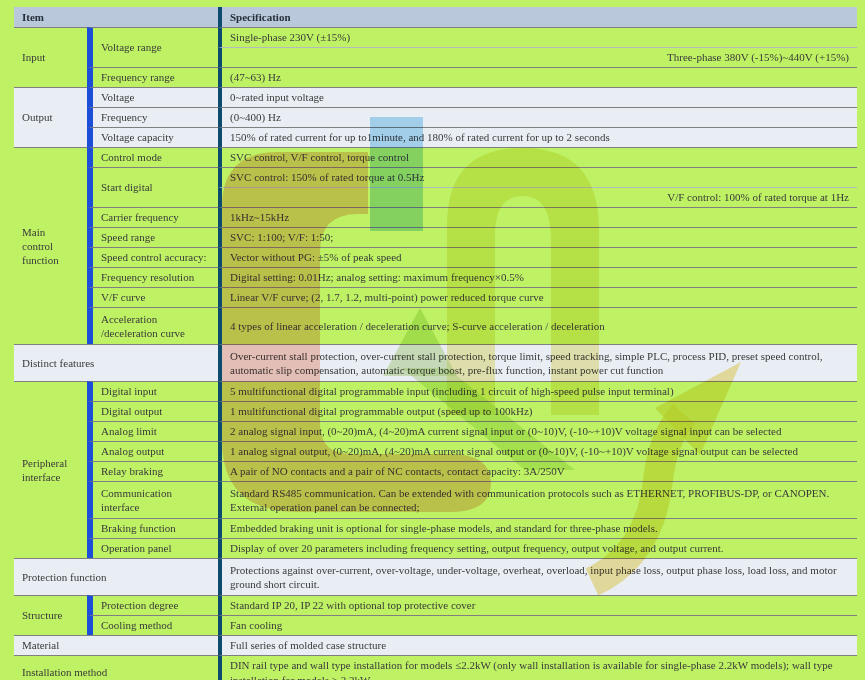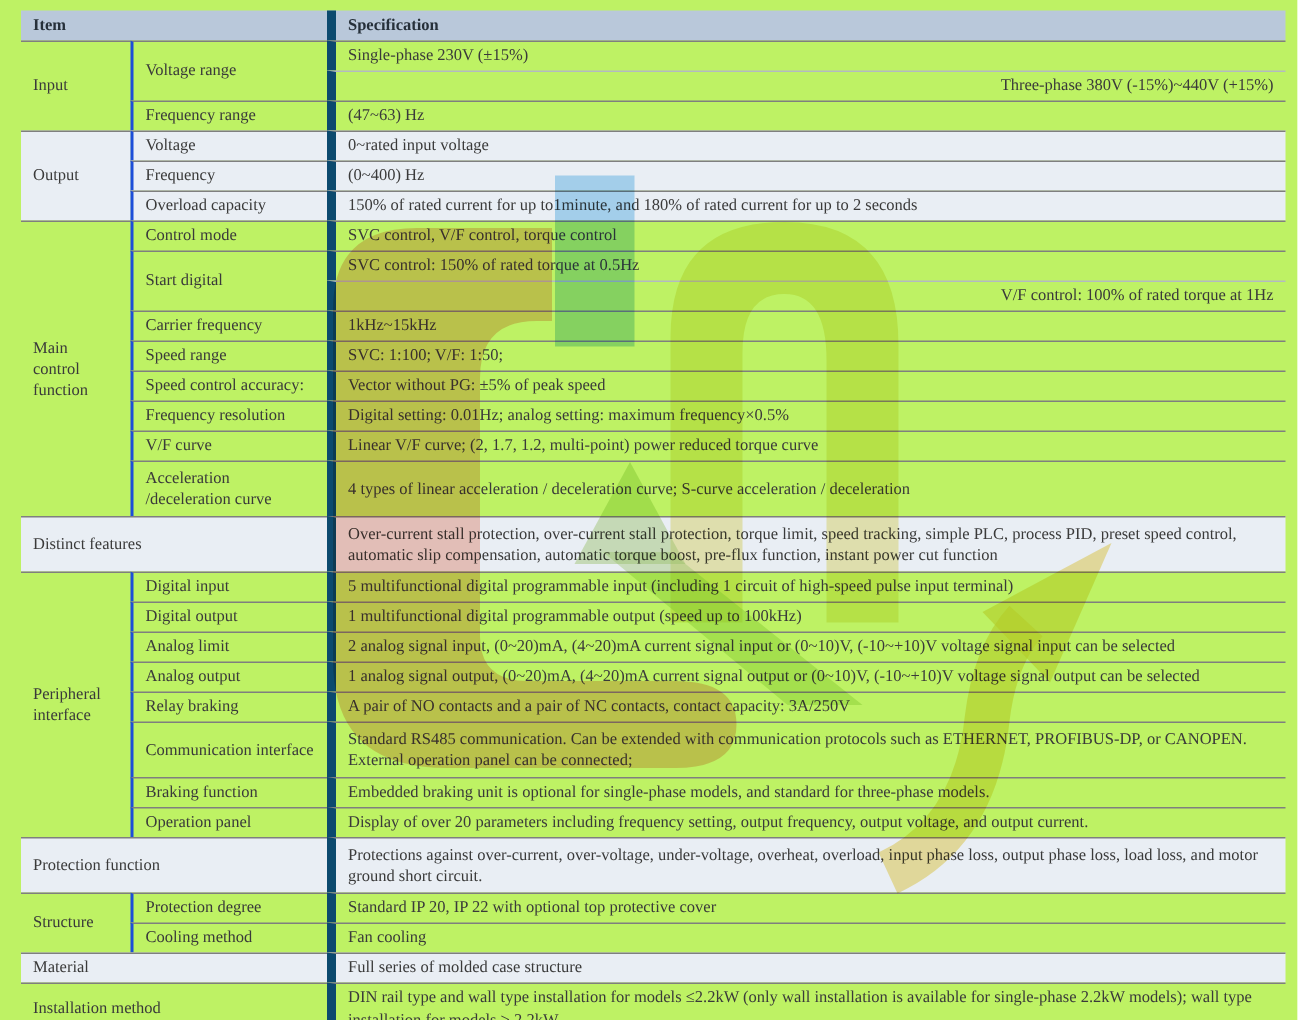--- a/index.html
+++ b/index.html
@@ -21,22 +21,22 @@
   }
   tr.hrow th {
     background:#b9c8da; color:#26303a; font-weight:bold;
     border-top:none; height:18px;
   }
   tr { height:20px; }
   tr.h2 { height:37px; }
   tr.h2b { height:35px; }
   .sec-a td { background:transparent; }
   .sec-b td { background:#e9eef4;margin-top:41px; }
-  .bl-light { border-left:2px solid #1d4ed8; }
-  .bl-dark  { border-left:6px solid #0c4a6e; }
+  .bl-light { border-left:6px solid #1d4ed8; }
+  .bl-dark  { border-left:4px solid #0c4a6e; }
   .bt-light { border-top-color:#b3bac1;text-align:right; }
   tr.last td { border-bottom:1px solid #a9a9a9; }
   .wm {
     position:absolute; left:0; top:0; z-index:5;
     pointer-events:none; mix-blend-mode:multiply;
   }
 </style>
 </head>
 <body>
 
@@ -81,21 +81,21 @@
     <tr class="sec-b">
       <td rowspan="3">Output</td>
       <td class="bl-light">Voltage</td>
       <td class="bl-dark">0~rated input voltage</td>
     </tr>
     <tr class="sec-b">
       <td class="bl-light">Frequency</td>
       <td class="bl-dark">(0~400) Hz</td>
     </tr>
     <tr class="sec-b">
-      <td class="bl-light">Overload capacity</td>
+      <td class="bl-light">Voltage capacity</td>
       <td class="bl-dark">150% of rated current for up to1minute, and 180% of rated current for up to 2 seconds</td>
     </tr>
 
     <tr class="sec-a">
       <td rowspan="9">Main control function</td>
       <td class="bl-light">Control mode</td>
       <td class="bl-dark">SVC control, V/F control, torque control</td>
     </tr>
     <tr class="sec-a">
       <td rowspan="2" class="bl-light">Start digital</td>

